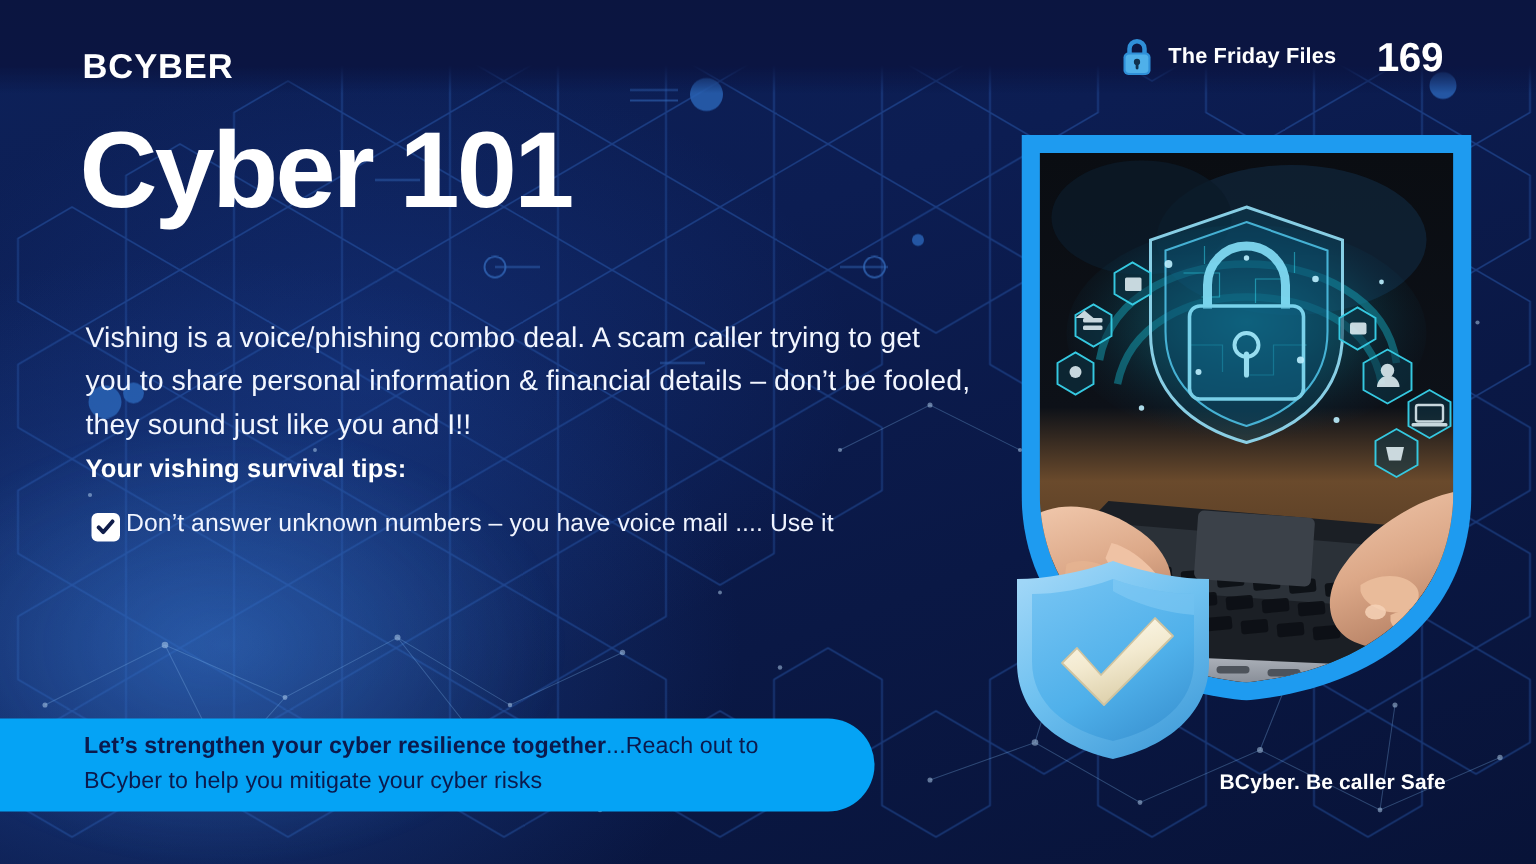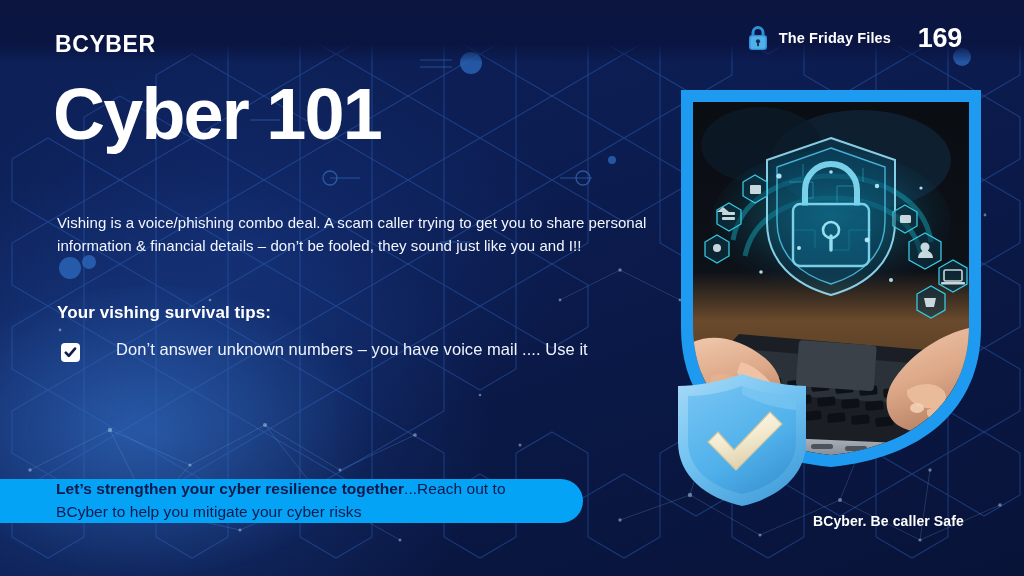--- a/index.html
+++ b/index.html
@@ -52,46 +52,46 @@
     font-size:72px; font-weight:bold; color:#ffffff;
     letter-spacing:-1.8px; line-height:1; white-space:nowrap;
   }
   .subtitle{
     position:absolute; left:56px; top:157px;
     font-size:40px; font-weight:bold; color:#1e9bf0;
     letter-spacing:-0.8px; line-height:1; white-space:nowrap;
   }
   .intro{
     position:absolute; left:57px; top:212px; width:590px;
-    font-size:15px; color:#f2f6ff; line-height:1.52; letter-spacing:0.05px;
+    font-size:19px; color:#f2f6ff; line-height:1.52; letter-spacing:0.05px;
   }
   .tips-head{
     position:absolute; left:57px; top:303px;
     font-size:17px; font-weight:bold; color:#ffffff; letter-spacing:0.1px;
   }
   .tips{
     position:absolute; left:61px; top:338px; width:600px;
   }
   .tip{
-    display:flex; align-items:flex-end; gap:36px; margin-bottom:16px;
+    display:flex; align-items:center; gap:4px; margin-bottom:16px;
   }
   .cbx{
     flex:0 0 auto; width:19px; height:19px; margin-top:3px;
     background:#ffffff; border-radius:4px;
     display:flex; align-items:center; justify-content:center;
   }
   .cbx svg{ width:13px; height:13px; display:block; }
   .tip-text{
     font-size:16.5px; color:#f0f4ff; line-height:1.45; letter-spacing:0.05px;
   }
 
   
   .cta{
     position:absolute; left:0; top:479px;
-    width:583px; height:44px;
+    width:583px; height:62px;
     background:#05a3f5;
     border-radius:0 31px 31px 0;
     display:flex; align-items:center;
   }
   .cta-text{
     margin-left:56px; margin-right:28px;
     font-size:15.5px; color:#0b1a4d; line-height:1.48; letter-spacing:0.05px;
   }
   .cta-strong{ font-weight:bold; }
 

